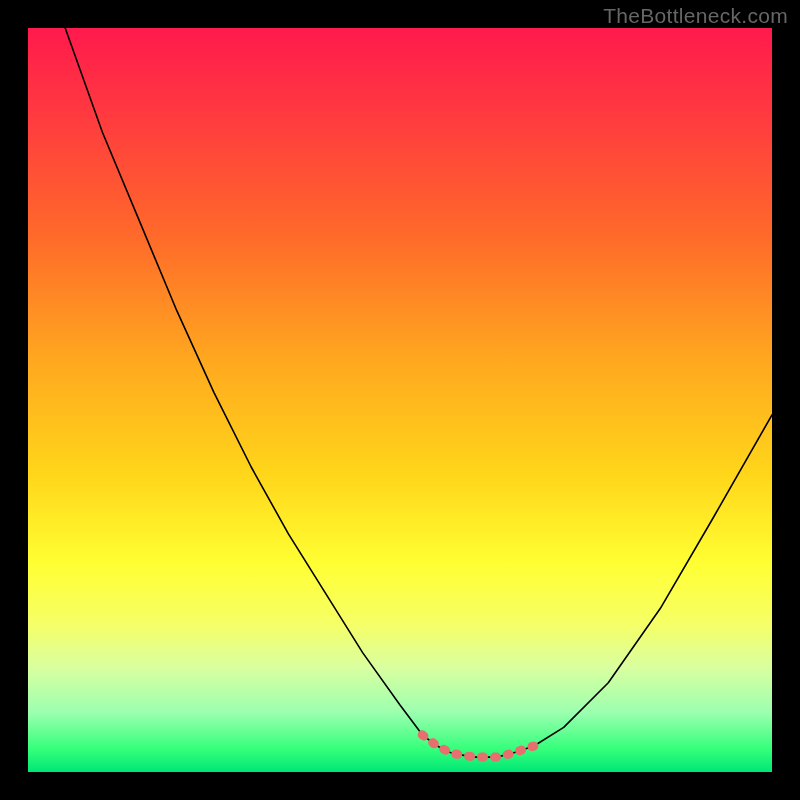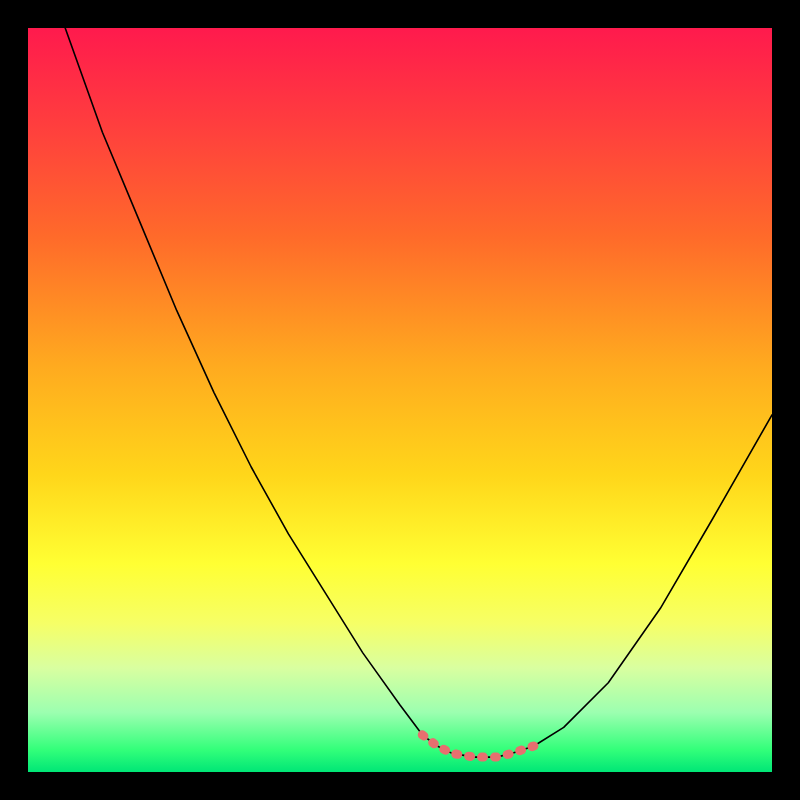--- a/index.html
+++ b/index.html
@@ -78,13 +78,14 @@
       <path d="M 394.3 706.8
                L 409.2 718.0
                L 424.1 725.4
                L 446.4 729.1
                L 468.7 729.1
                L 483.6 725.4
                L 505.9 718.0" fill="none" stroke="#e76f6f" stroke-width="9" stroke-linecap="round" stroke-linejoin="round" stroke-dasharray="2 11"></path>
     </svg>
   </div>
 
+  <div class="watermark" style="right:12px; top:4px;">TheBottleneck.com</div>
 </div>
 
 </body></html>

